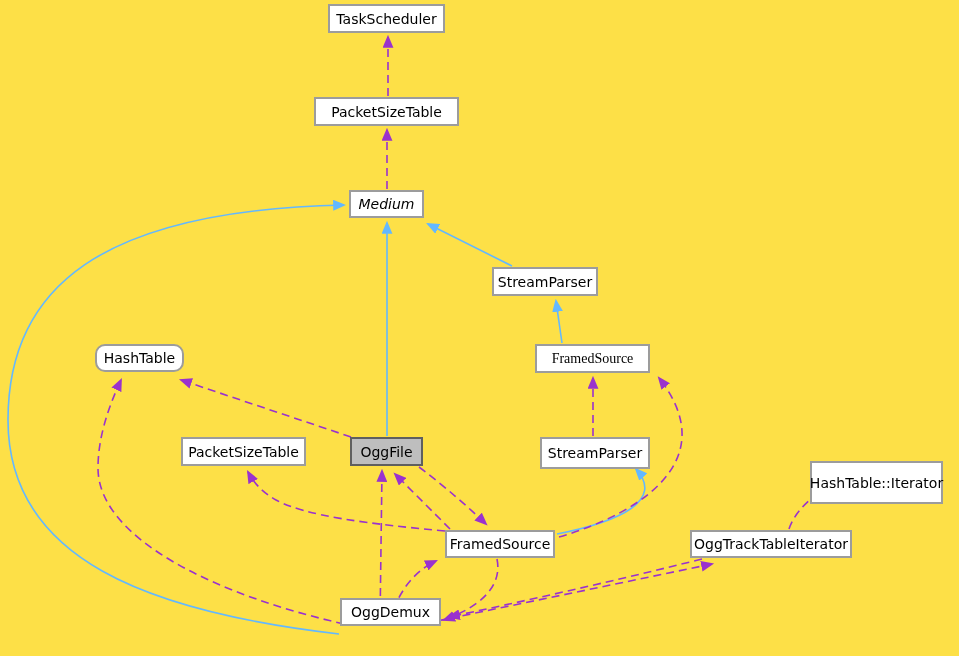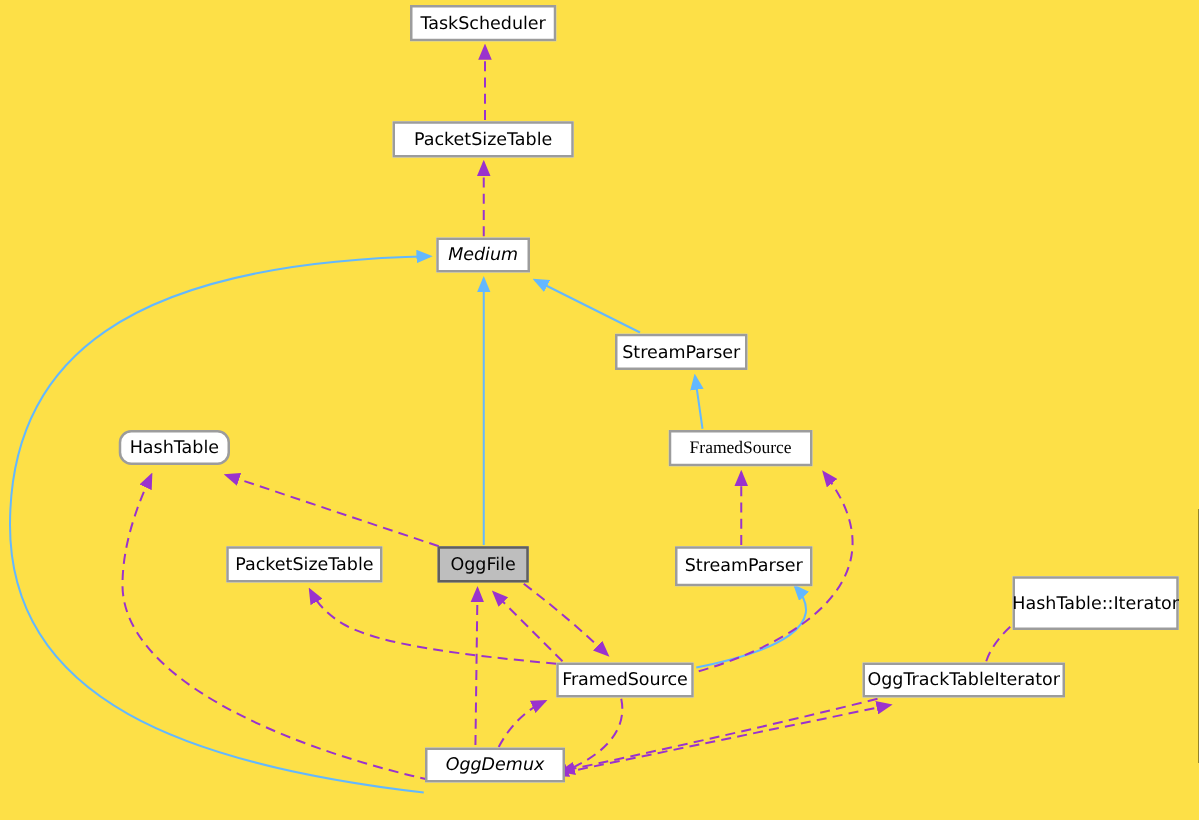--- a/index.html
+++ b/index.html
@@ -86,15 +86,15 @@
   <div class="node focus" style="left:350px;top:437px;width:73px;height:29px;">OggFile</div>
 
   <div class="node" style="left:540px;top:437px;width:110px;height:32px;">StreamParser</div>
 
   <div class="node" style="left:810px;top:461px;width:133px;height:43px;">HashTable::Iterator</div>
 
   <div class="node" style="left:445px;top:530px;width:110px;height:28px;">FramedSource</div>
 
   <div class="node" style="left:690px;top:530px;width:162px;height:28px;text-align:right;">OggTrackTableIterator</div>
 
-  <div class="node" style="left:340px;top:598px;width:112px;height:28px;font-style:italic;">OggDemux</div>
+  <div class="node" style="left:340px;top:598px;width:101px;height:28px;">OggDemux</div>
 
 </div>
 
 </body></html>

